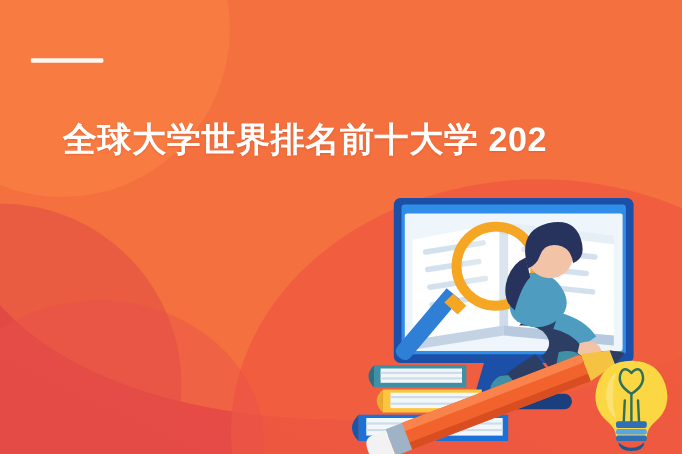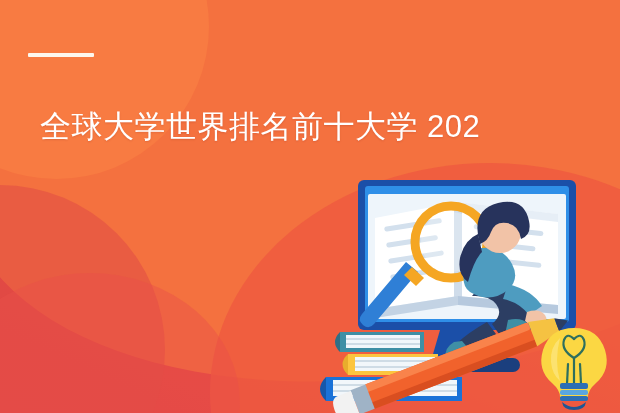--- a/index.html
+++ b/index.html
@@ -71,25 +71,25 @@
     position: absolute;
     left: 28px; top: 53px;
     width: 66px; height: 4px;
     background: #fdf7ee;
     border-radius: 1px;
   }
 
   
   .title {
     position: absolute;
-    left: 40px; top: 105px;
+    left: 57px; top: 105px;
     width: 560px;
     color: #ffffff;
     font-size: 31px;
-    font-weight: normal;
+    font-weight: bold;
     line-height: 44px;
     letter-spacing: .5px;
     white-space: nowrap;
     text-shadow: 0 1px 2px rgba(120,30,20,.18);
   }
 
   
   .illustration {
     position: absolute;
     left: 312px; top: 172px;

